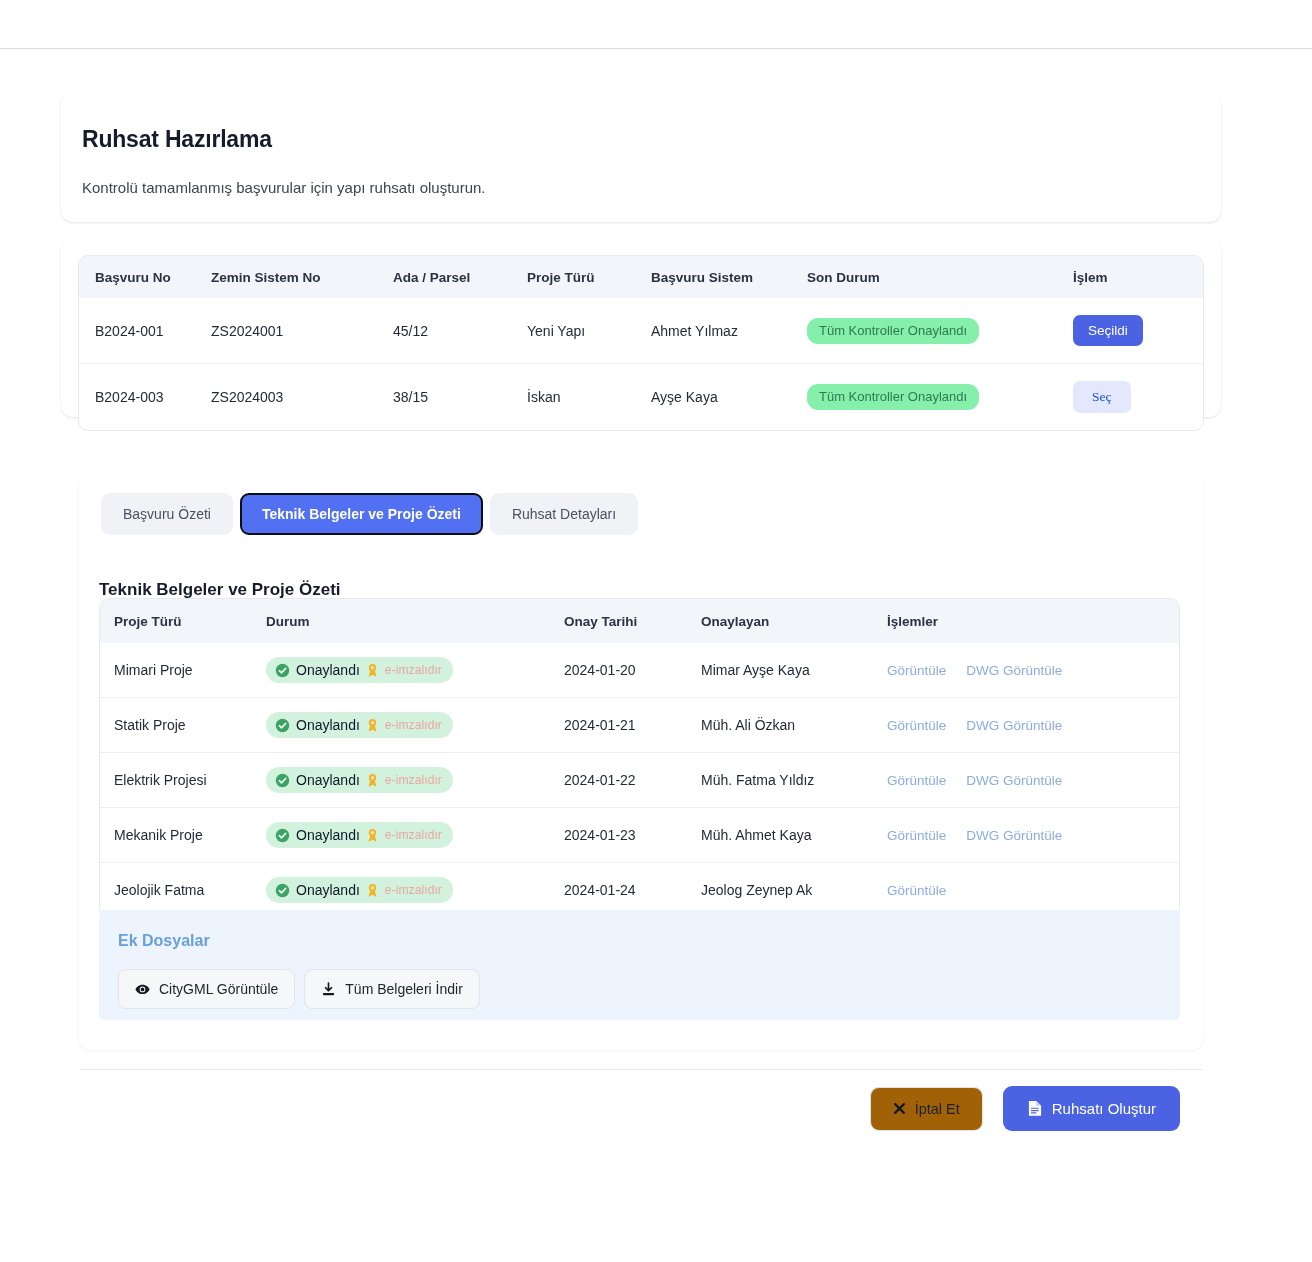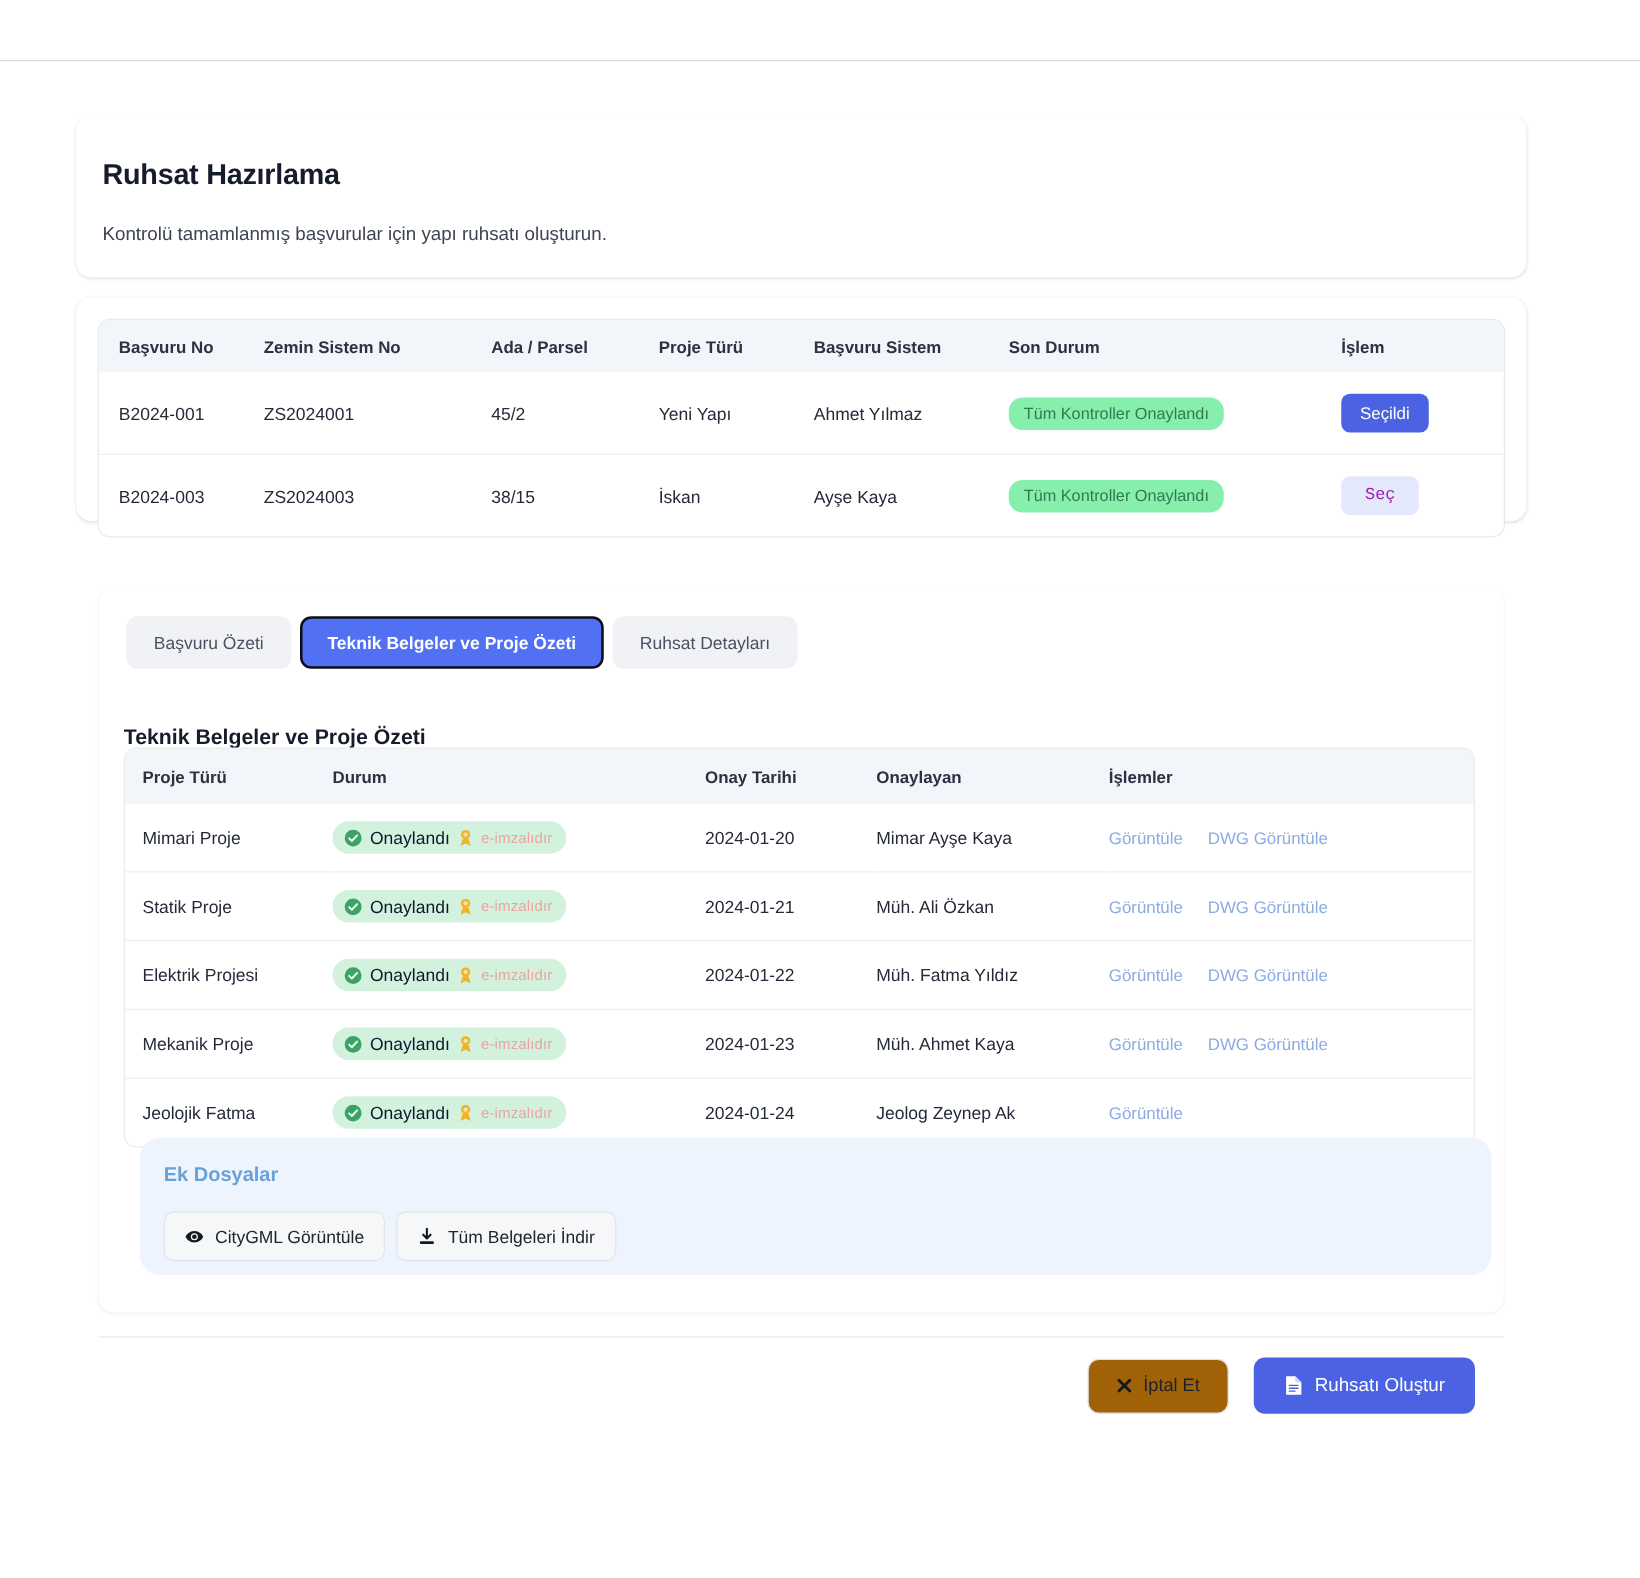--- a/index.html
+++ b/index.html
@@ -114,27 +114,27 @@
     font-size: 13.5px;
     border: none;
     border-radius: 7px;
     padding: 8px 15px;
     cursor: pointer;
     font-family: inherit;
   }
   .btn-select {
     display: inline-block;
     background: #e3e8fd;
-    color: #a21caf;
+    color: #1d4ed8;
     font-size: 13.5px;
     border: none;
     border-radius: 7px;
     padding: 8px 19px;
     cursor: pointer;
-    font-family: Liberation Mono, monospace;
+    font-family: Liberation Serif, serif;
   }
 
   
   .detail-card {
     position: absolute;
     left: 79px; top: 470px;
     width: 1124px; height: 580px;
     background: #fff;
     border-radius: 12px;
     box-shadow: 0 1px 3px rgba(16,24,40,.06);
@@ -230,24 +230,24 @@
     font-size: 13.5px;
     text-decoration: none;
     cursor: pointer;
     margin-right: 16px;
   }
   .link:last-child { margin-right: 0; }
 
   
   .extra-panel {
     position: absolute;
-    left: 33px; top: 440px;
+    left: 20px; top: 440px;
     width: 1081px; height: 110px;
     background: #eef4fd;
-    border-radius: 16px;
+    border-radius: 5px;
     padding: 22px 0 0 19px;
   }
   .extra-title {
     font-size: 16px;
     font-weight: 700;
     color: #68a0d8;
   }
   .extra-btns {
     margin-top: 19px;
     display: flex;
@@ -334,21 +334,21 @@
             <th class="c4">Proje Türü</th>
             <th class="c5">Başvuru Sistem</th>
             <th class="c6">Son Durum</th>
             <th class="c7">İşlem</th>
           </tr>
         </thead>
         <tbody>
           <tr>
             <td class="c1">B2024-001</td>
             <td class="c2">ZS2024001</td>
-            <td class="c3">45/2</td>
+            <td class="c3">45/12</td>
             <td class="c4">Yeni Yapı</td>
             <td class="c5">Ahmet Yılmaz</td>
             <td class="c6">
               <span class="badge-green">Tüm Kontroller Onaylandı</span>
             </td>
             <td class="c7">
               <button class="btn-selected">Seçildi</button>
             </td>
           </tr>
           <tr>

